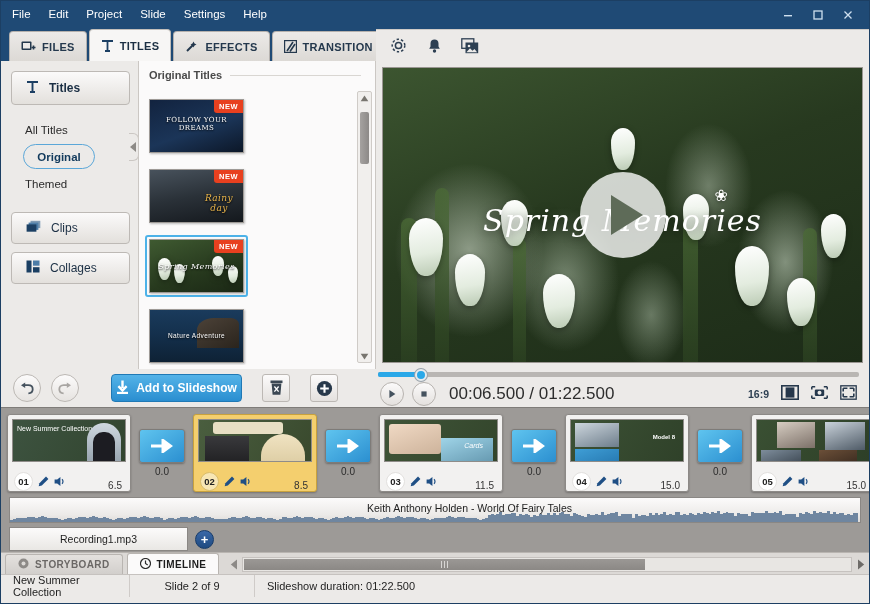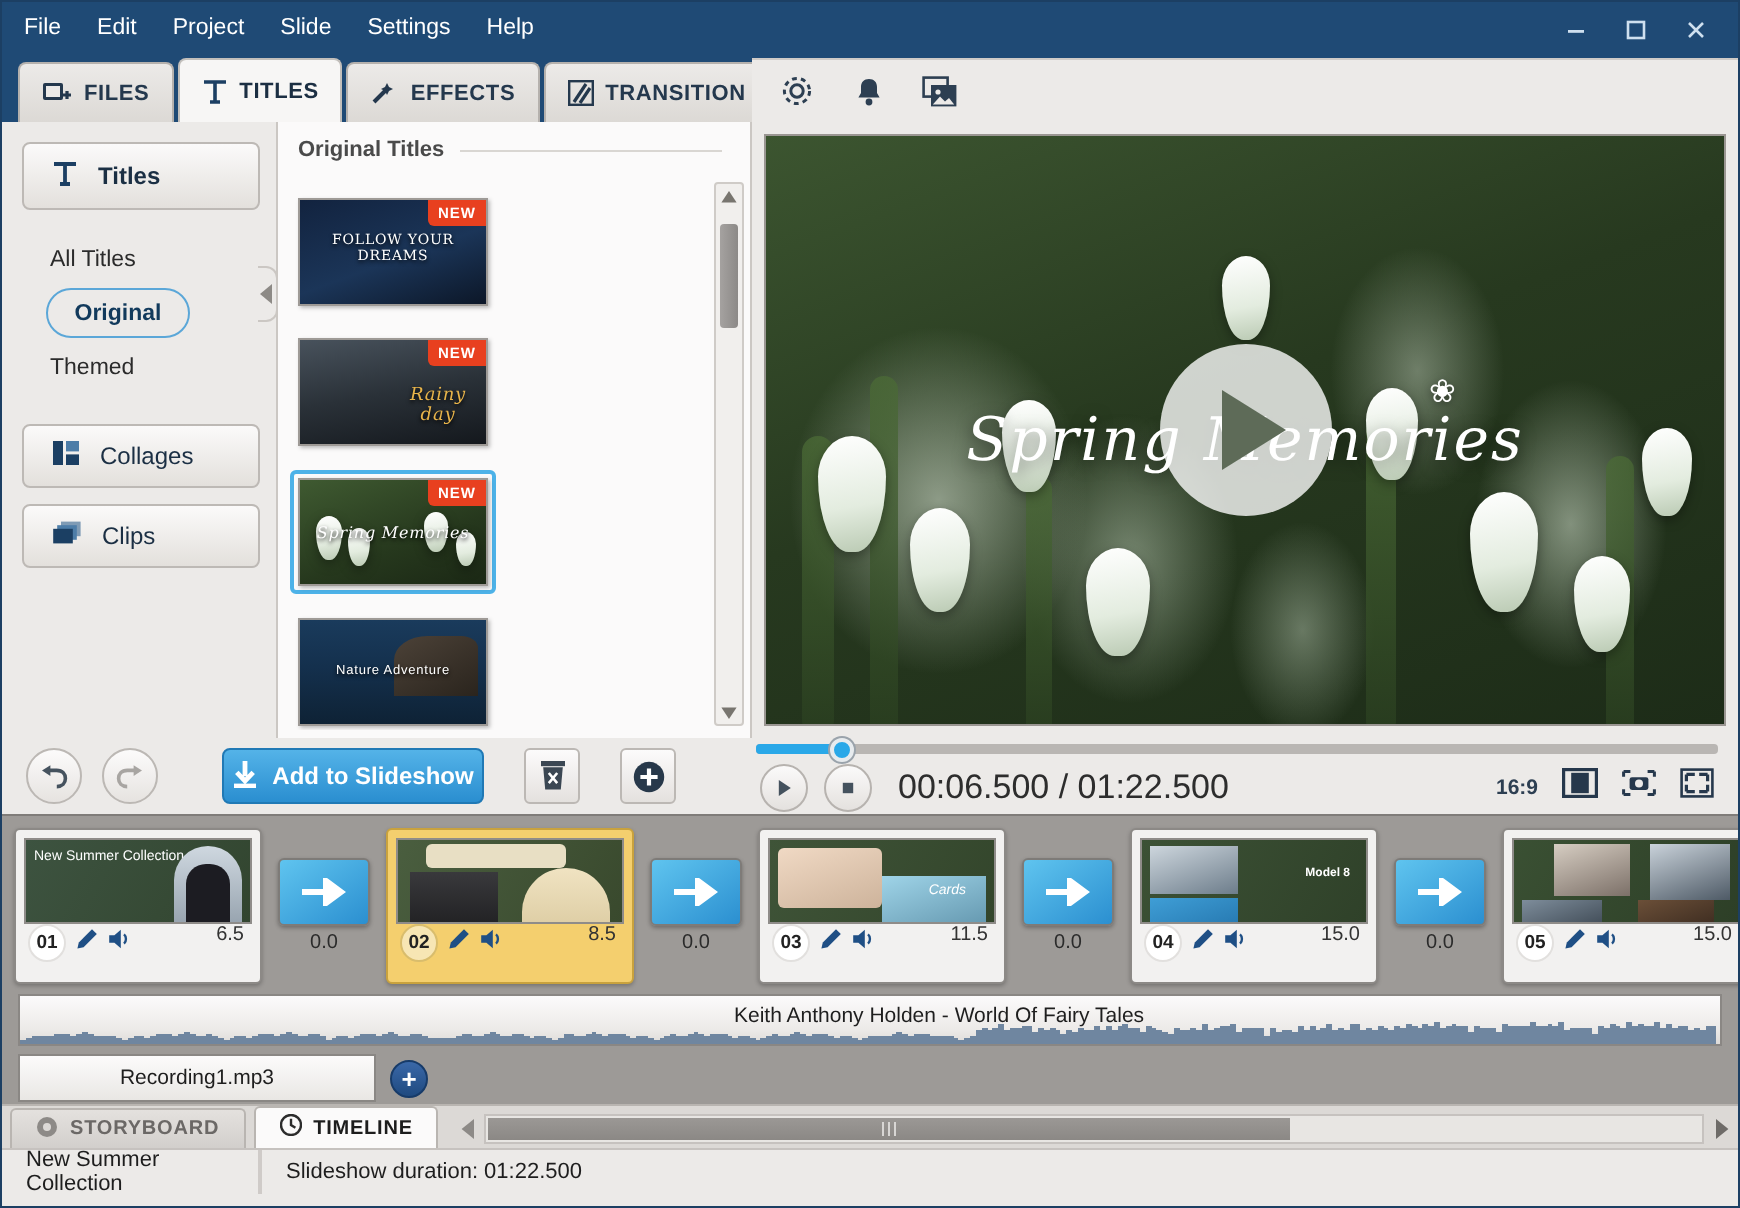--- a/index.html
+++ b/index.html
@@ -242,21 +242,21 @@
   
   .timeline { height: 90px; background: #9d9a97; border-top: 1px solid #7f7c79; display: flex; align-items: center; padding: 0 0 0 6px; overflow: hidden; }
   .slide-card {
     width: 124px; height: 78px; background: #f2f1f0;
     border: 1px solid #8c8986; border-radius: 3px; padding: 4px 4px 0 4px;
     display: flex; flex-direction: column; flex: 0 0 auto;
     box-shadow: 0 1px 2px rgba(0,0,0,.25);
   }
   .slide-card.sel { background: #f4cf6e; border-color: #c9a23d; }
   .slide-img { height: 54px; border: 1px solid #8f8c89; overflow: hidden; position: relative; background: #32452c; }
-  .slide-meta { height: 35px; display: flex; align-items: flex-start; gap: 5px; padding: 0 2px; }
+  .slide-meta { height: 35px; display: flex; align-items: flex-end; gap: 5px; padding: 0 2px; }
   .slide-num {
     width: 19px; height: 19px; border-radius: 50%; background: #fff;
     font-size: 9.5px; font-weight: bold; color: #222;
     display: flex; align-items: center; justify-content: center; border: 1px solid #e2e0de;
   }
   .slide-card.sel .slide-num { background: #f7e6b4; border-color: #d9bd6c; }
   .slide-dur { margin-left: auto; font-size: 10px; color: #333; padding-right: 2px; }
   .trans {
     width: 62px; flex: 0 0 auto; display: flex; flex-direction: column;
     align-items: center; justify-content: center; gap: 3px;
@@ -432,40 +432,40 @@
           <svg width="13" height="13" viewBox="0 0 13 13">
               <path d="M1 2h11M6.5 2v10M4 12h5" stroke="#1c3f63" stroke-width="1.9" fill="none"></path>
             </svg>
         </span>
         <span>Titles</span>
       </div>
       <div class="cat-list">
         <div class="cat-item">All Titles</div>
         <div class="cat-item sel">Original</div>
         <div class="cat-item">Themed</div>
+      </div>
+      <div class="cat-btn">
+        <span>
+          <svg width="15" height="13" viewBox="0 0 15 13">
+              <rect x="4.5" y="0.8" width="9.8" height="7.3" fill="#7f9bb5"></rect>
+              <rect x="2.6" y="2.6" width="9.8" height="7.3" fill="#4d7da8"></rect>
+              <rect x="0.6" y="4.4" width="9.8" height="7.3" fill="#1b3f63"></rect>
+            </svg>
+        </span>
+        <span>Clips</span>
       </div>
       <div class="cat-btn">
         <span>
           <svg width="14" height="13" viewBox="0 0 14 13">
               <rect x="0.5" y="0.5" width="5" height="12" fill="#1b3f63"></rect>
               <rect x="7" y="0.5" width="6.5" height="5.2" fill="#4d7da8"></rect>
               <rect x="7" y="7.2" width="6.5" height="5.3" fill="#1b3f63"></rect>
             </svg>
         </span>
         <span>Collages</span>
-      </div>
-      <div class="cat-btn">
-        <span>
-          <svg width="15" height="13" viewBox="0 0 15 13">
-              <rect x="4.5" y="0.8" width="9.8" height="7.3" fill="#7f9bb5"></rect>
-              <rect x="2.6" y="2.6" width="9.8" height="7.3" fill="#4d7da8"></rect>
-              <rect x="0.6" y="4.4" width="9.8" height="7.3" fill="#1b3f63"></rect>
-            </svg>
-        </span>
-        <span>Clips</span>
       </div>
       <div class="flap"></div>
     </div>
 
     <div class="thumbpane">
       <div class="thumbhead">
         <span>Original Titles</span>
         <span class="rule"></span>
       </div>
       <div class="thumbgrid">
@@ -1113,17 +1113,18 @@
         <svg width="8" height="11" viewBox="0 0 8 11">
             <path d="M1 0.5 L7.2 5.5 L1 10.5z" fill="#6e6b68"></path>
           </svg>
       </div>
     </div>
   </div>
 
   <div class="statusbar">
     <div class="st-cell" style="width:128px;">New Summer Collection</div>
     <div class="st-sep"></div>
+    <div class="st-cell" style="width:124px;justify-content:center;">Slide 2 of 9</div>
     <div class="st-sep"></div>
     <div class="st-cell">Slideshow duration: 01:22.500</div>
   </div>
 
 </div>
 
 </body></html>

